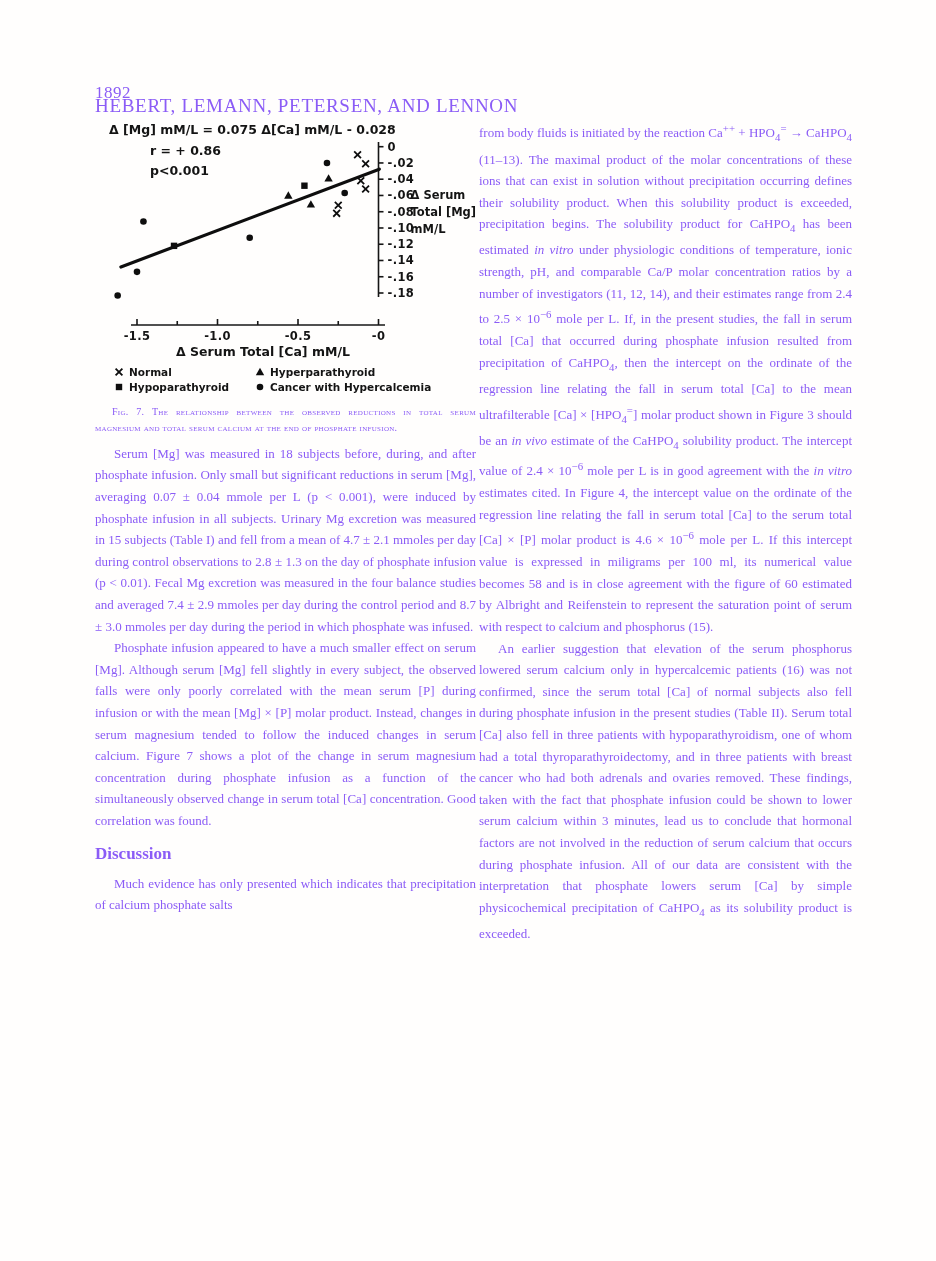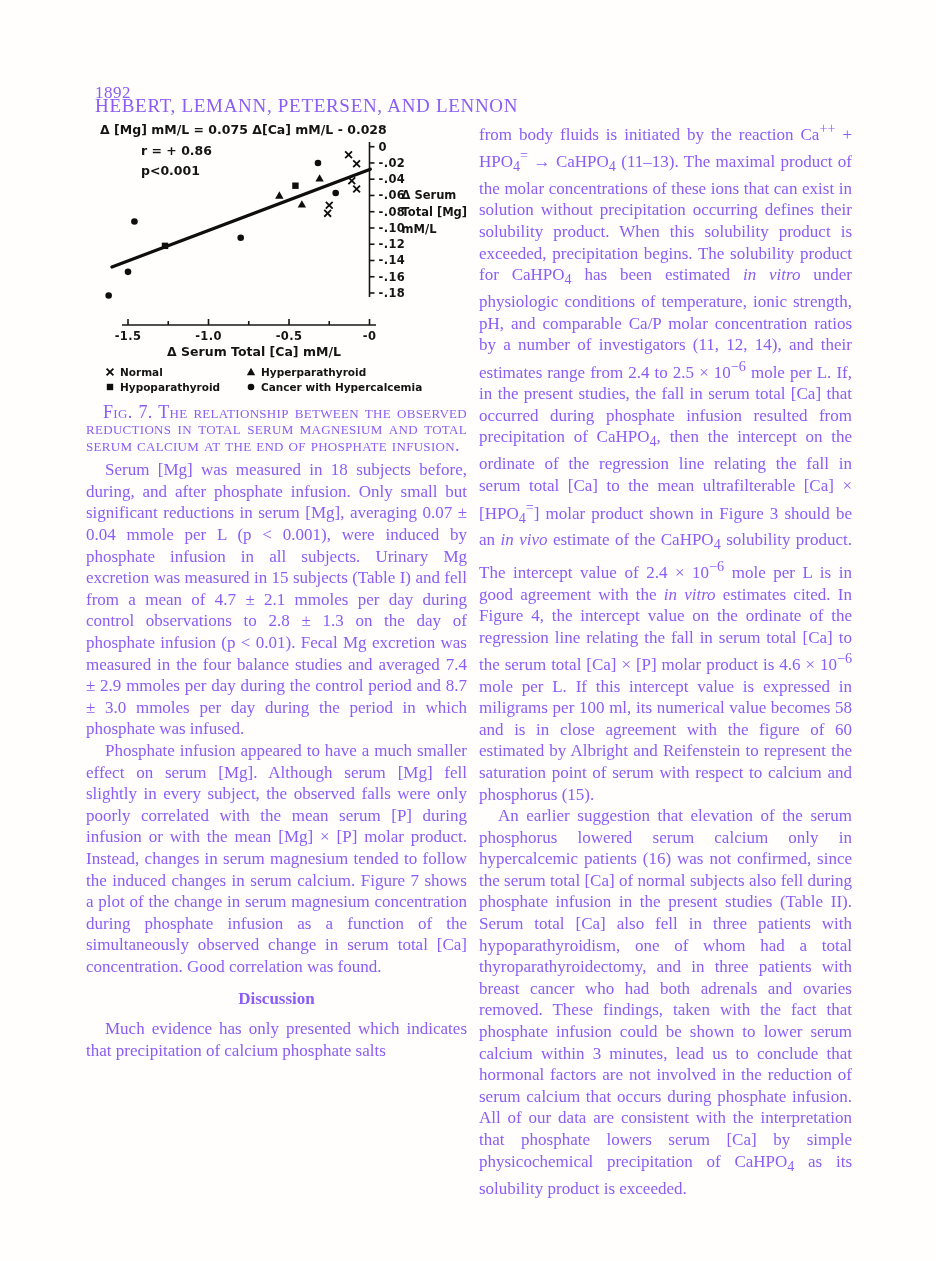--- a/index.html
+++ b/index.html
@@ -2,28 +2,28 @@
 <html><head>
 <meta charset="utf-8">
 <style>
   html,body{margin:0;padding:0;background:#ffffff;}
   .page{position:relative;width:936px;height:1261px;background:#fffefd;color:#8b5cf6;overflow:hidden;
         font-family:"Liberation Serif","DejaVu Serif",serif;}
   .pghead{position:absolute;top:83px;left:95px;width:757px;height:24px;}
   .pgnum{position:absolute;left:0;top:0;font-size:17px;letter-spacing:.5px;}
   .runhead{position:absolute;left:0;top:12px;width:690px;font-size:19px;letter-spacing:.7px;}
   .col{position:absolute;top:118px;}
-  .col.left{left:86px;width:381px;}
+  .col.left{left:95px;width:381px;}
   .col.right{left:479px;width:373px;}
-  .col p{margin:0;text-indent:19px;text-align:justify;font-size:17px;line-height:21.6px;}
+  .col p{margin:0;text-indent:19px;text-align:justify;font-size:13px;line-height:21.6px;}
   .col p.noindent{text-indent:0;}
   figure{margin:0 0 6px 0;}
-  figcaption{font-size:18px;line-height:16.4px;font-variant:small-caps;letter-spacing:.3px;
+  figcaption{font-size:10px;line-height:16.4px;font-variant:small-caps;letter-spacing:.3px;
              text-align:justify;text-indent:17px;margin-top:3px;}
-  h3.sechead{font-size:17px;line-height:21px;font-weight:700;text-align:center;margin:11px 0 9px 0;}
+  h3.sechead{font-size:17px;line-height:21px;font-weight:700;margin:11px 0 9px 0;}
   
   svg .axis{stroke:#161616;stroke-width:1.6;fill:none;}
   svg .regline{stroke:#0e0e0e;stroke-width:3.2;fill:none;stroke-linecap:round;}
   svg .xmark{stroke:#0e0e0e;stroke-width:1.8;fill:none;}
   svg .mfill{fill:#0e0e0e;stroke:none;}
   svg text{fill:#141414;}
   .fEq{font:700 12.5px "DejaVu Sans",sans-serif;}
   .fTick{font:700 11.5px "DejaVu Sans",sans-serif;letter-spacing:.4px;}
   .fAxisX{font:700 12.5px "DejaVu Sans",sans-serif;}
   .fAxisY{font:700 11.5px "DejaVu Sans",sans-serif;}

